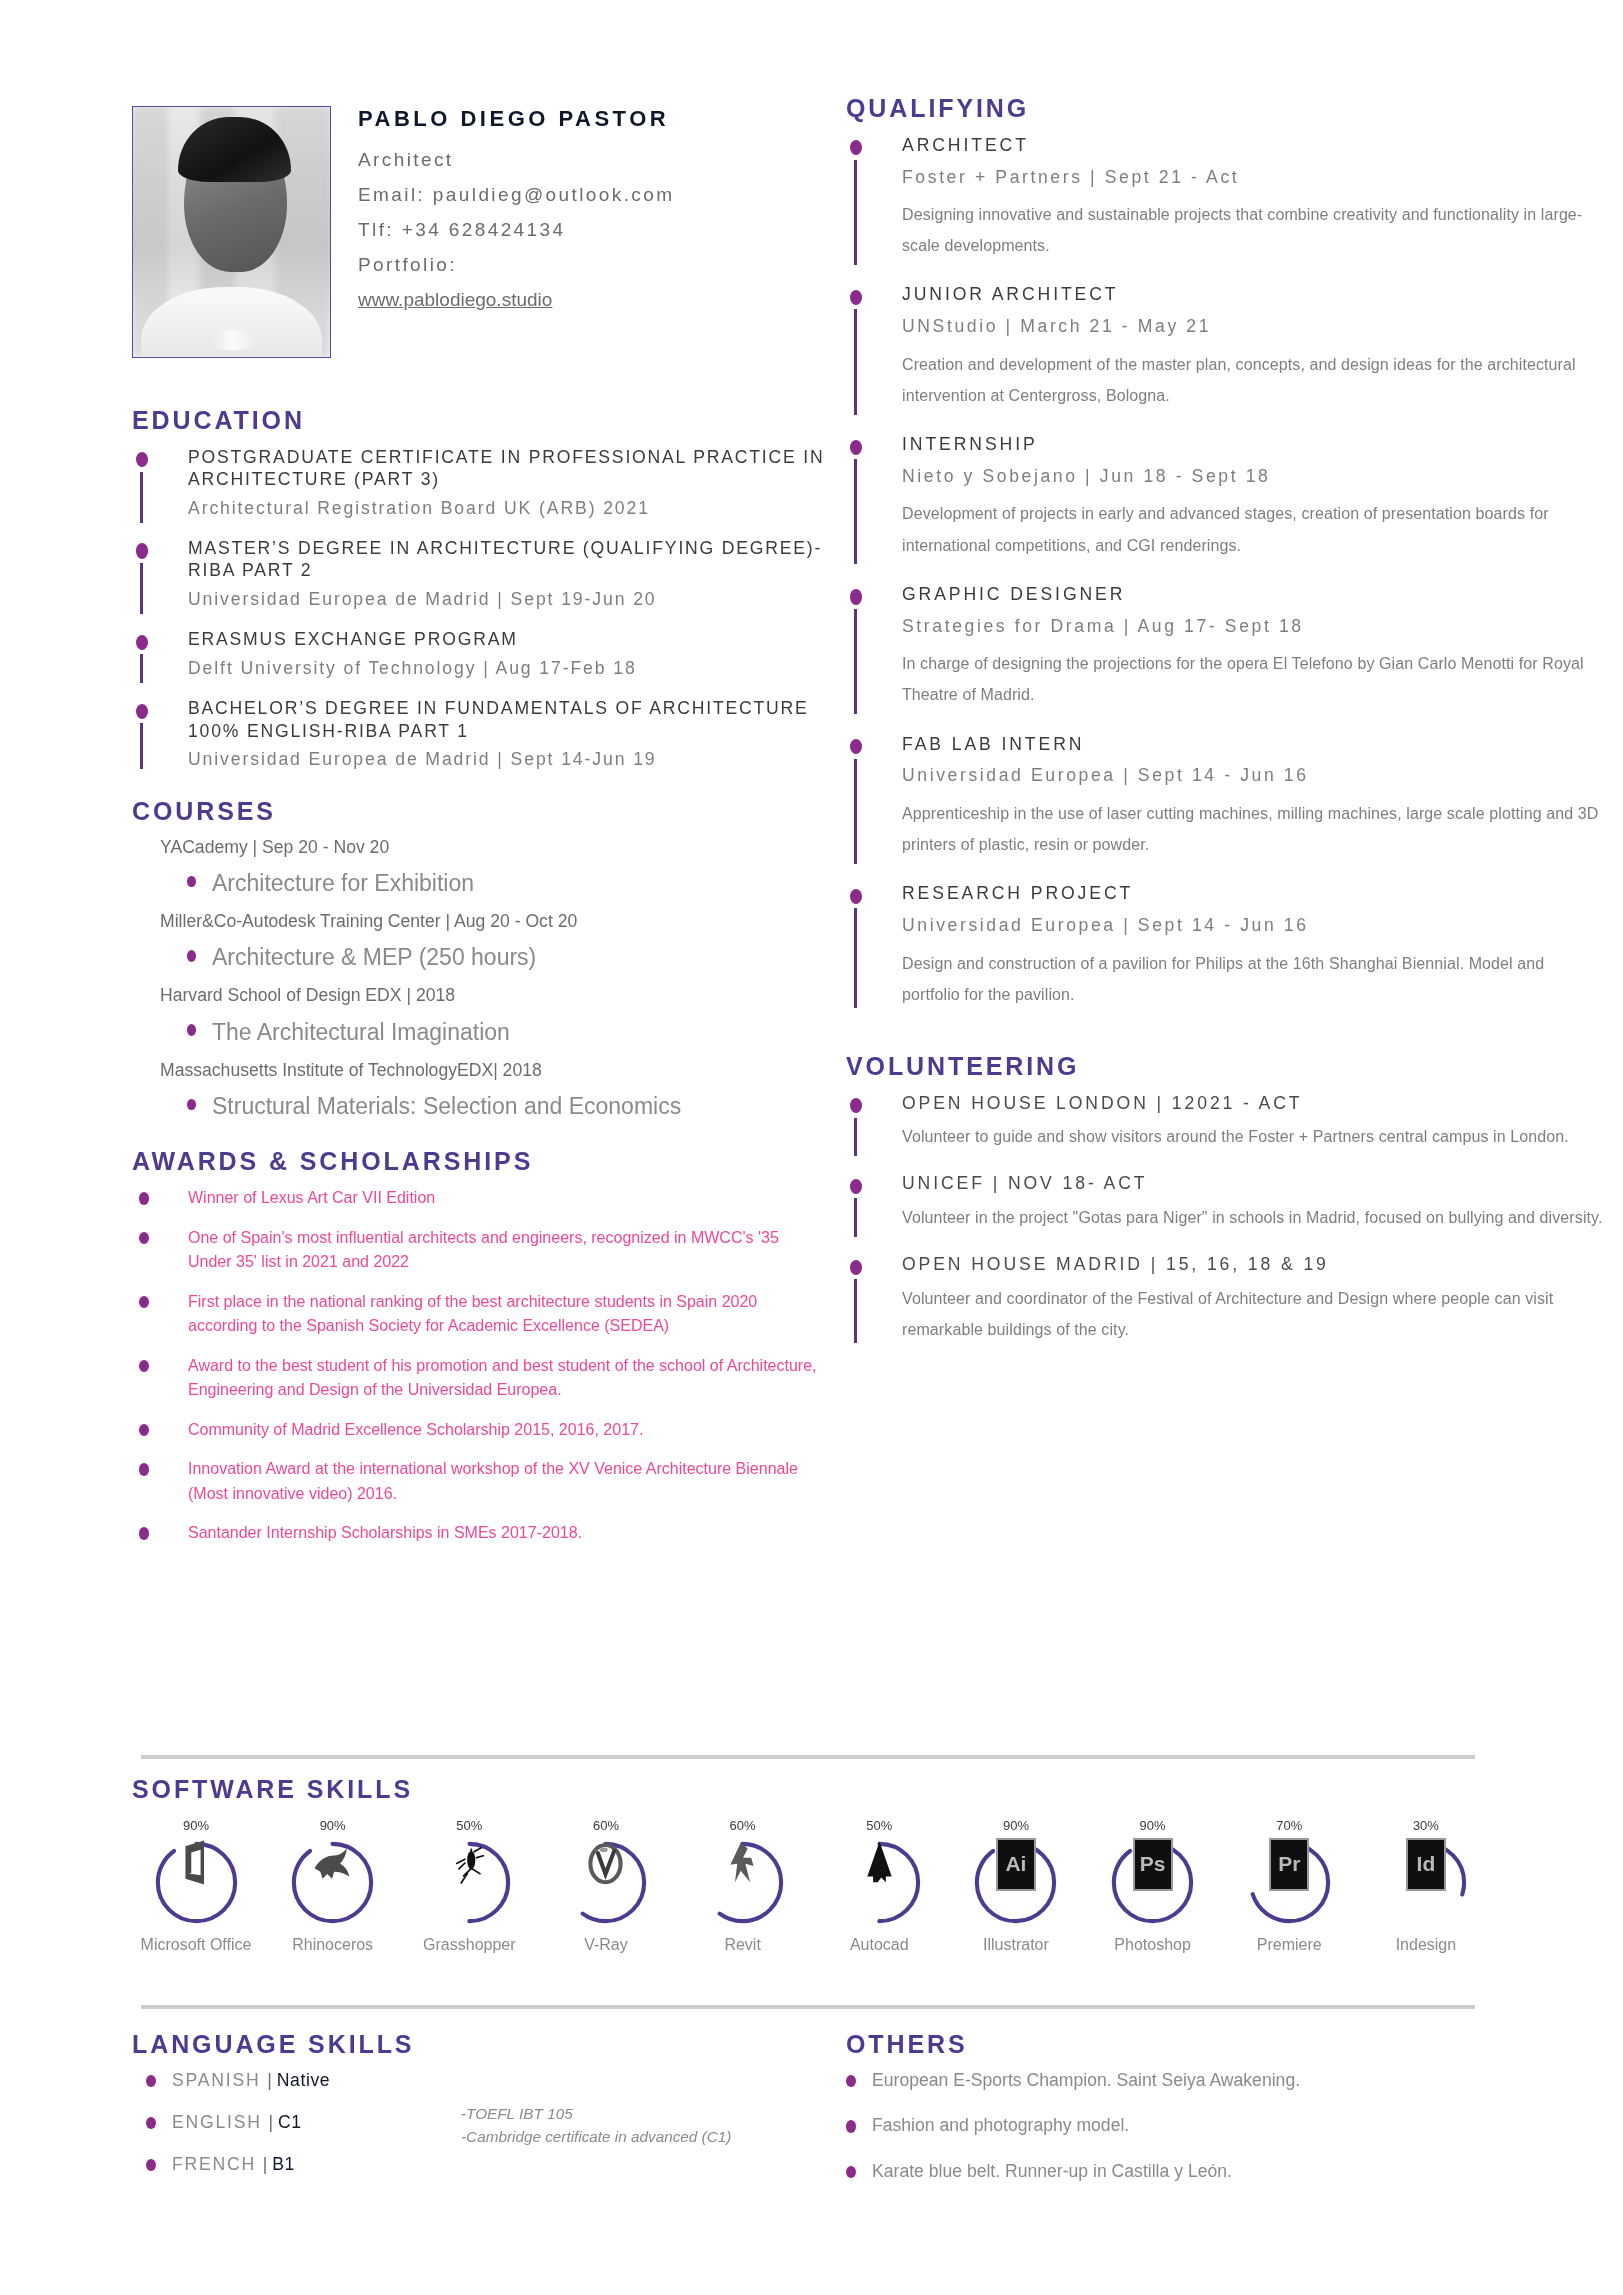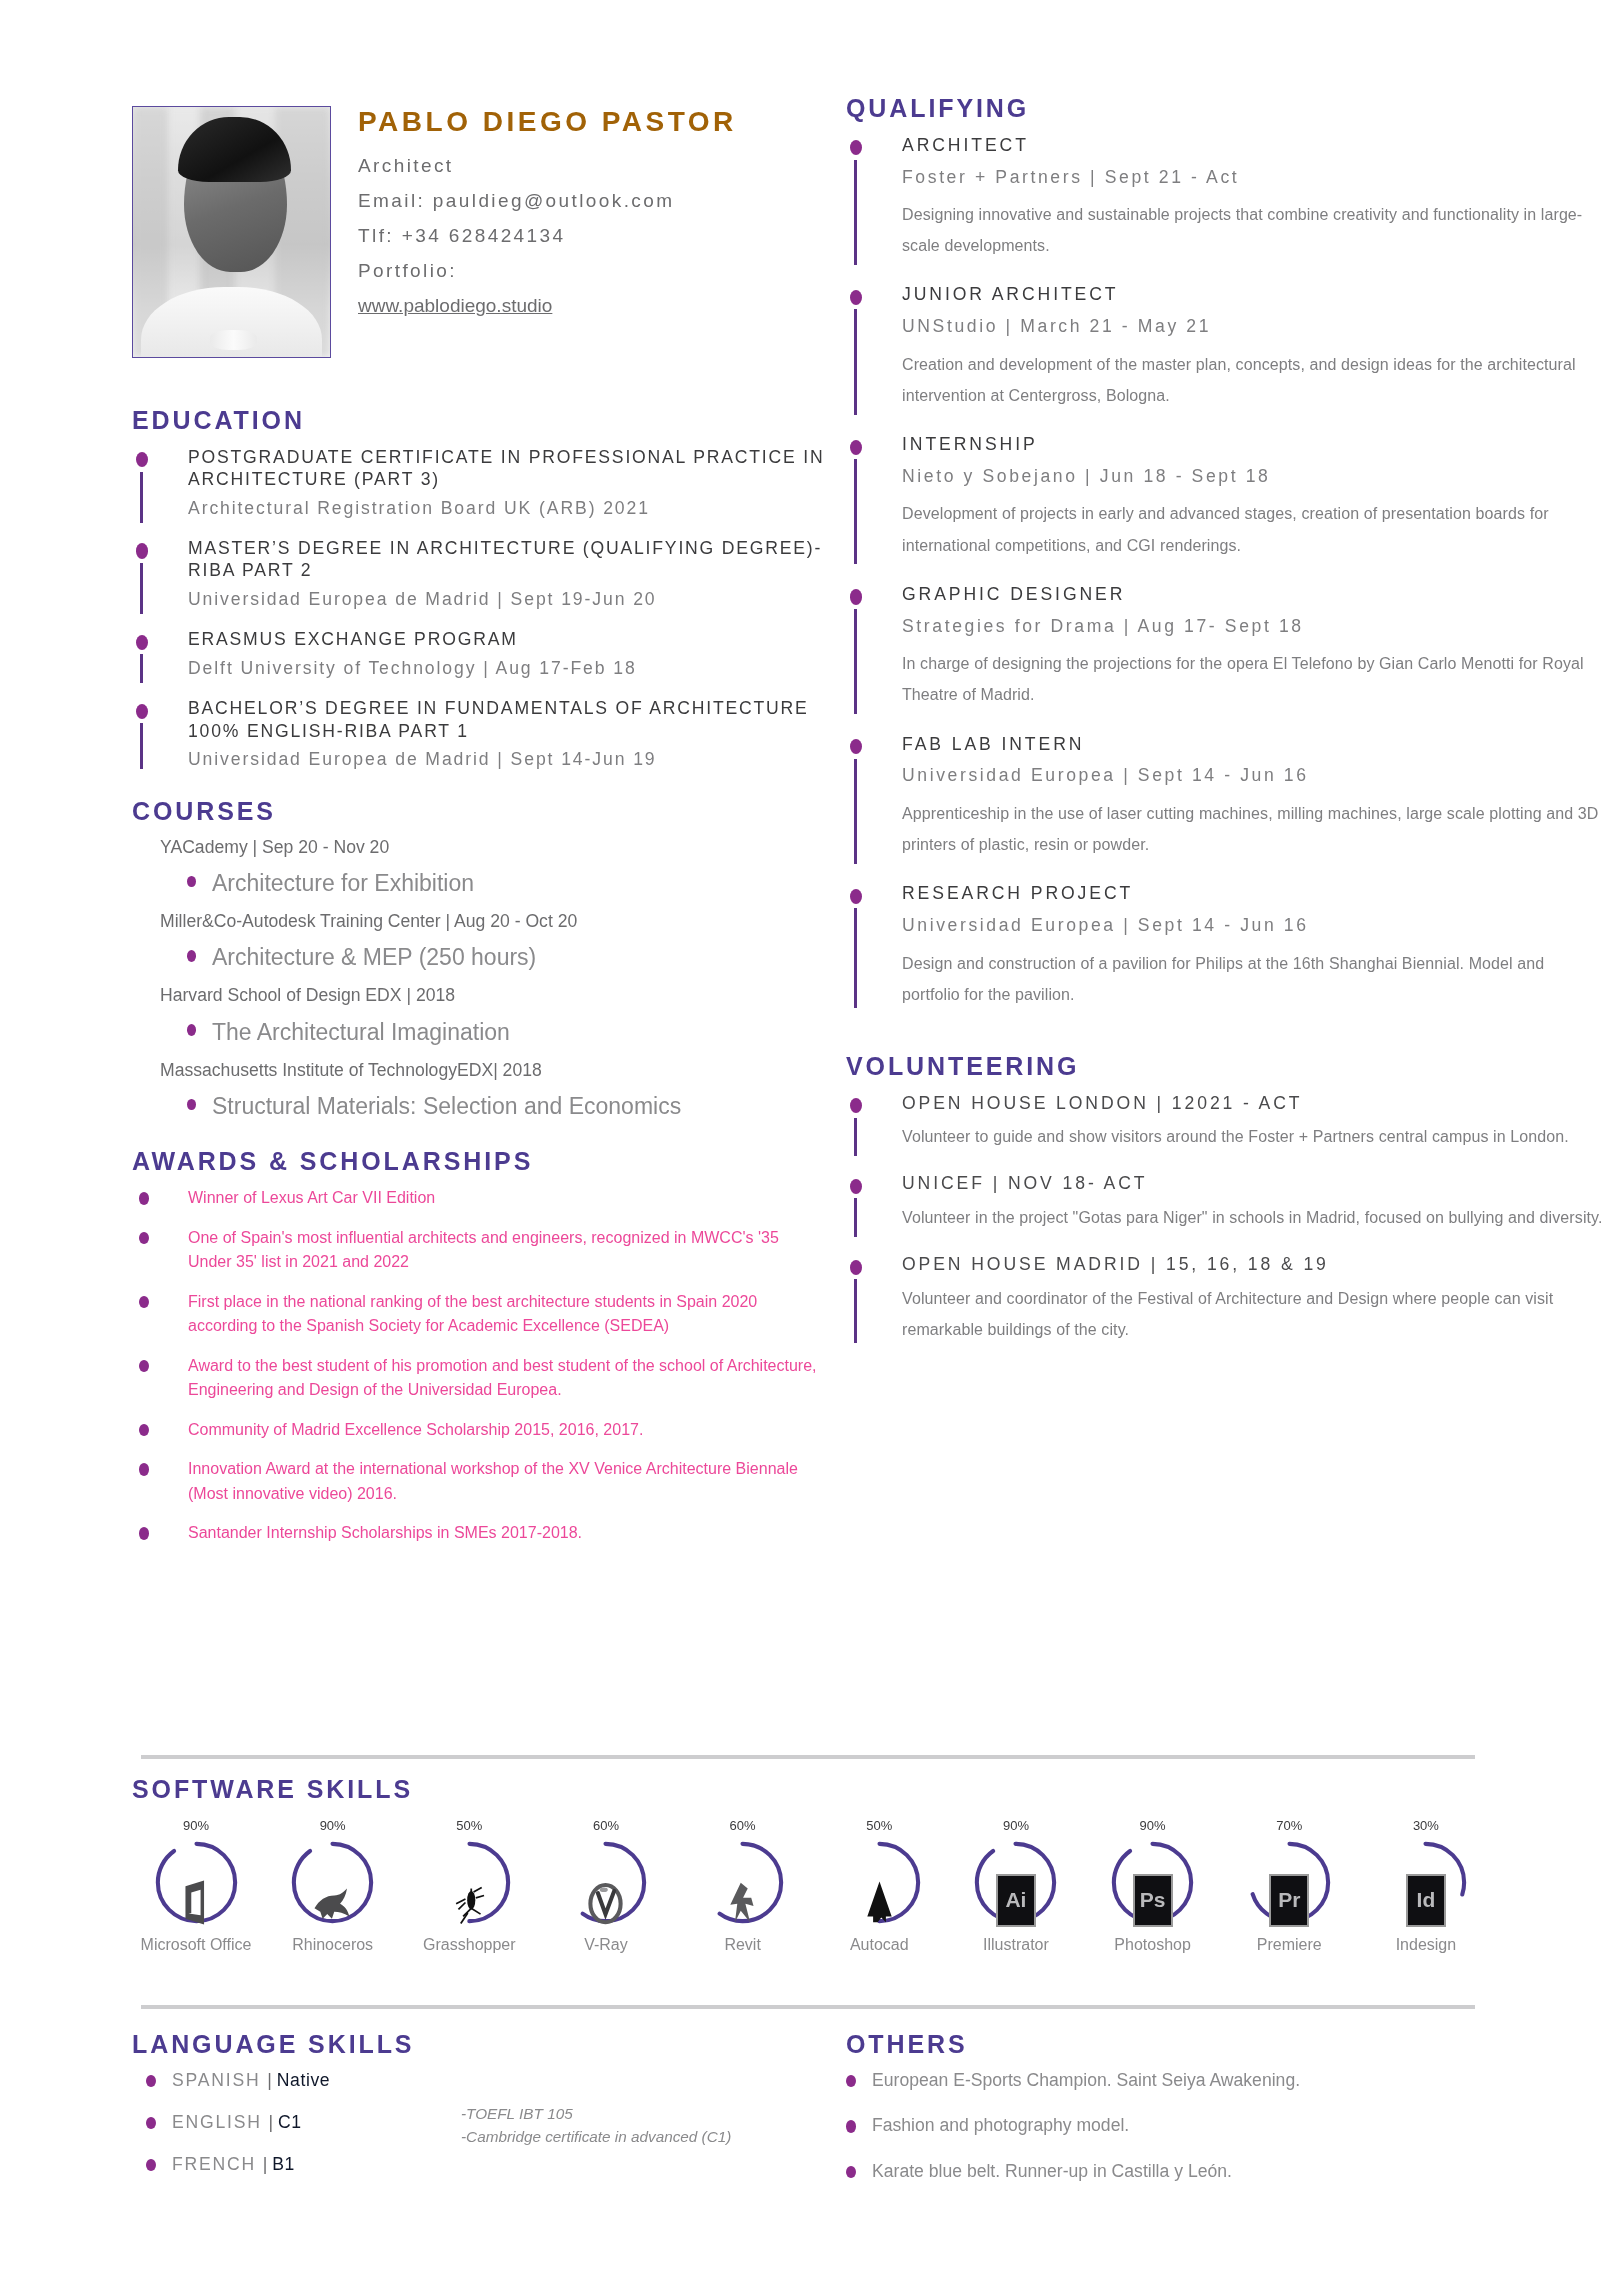--- a/index.html
+++ b/index.html
@@ -58,21 +58,21 @@
     background:linear-gradient(180deg,#fafafa,#e7e7e7);
   }
   .photo .bow{
     position:absolute;left:39%;bottom:3%;width:24%;height:8%;
     border-radius:40%;
     background:linear-gradient(90deg,#eaeaea,#fbfbfb,#eaeaea);
   }
 
   .hinfo{position:absolute;left:226px;top:0;width:588px;}
   .hname{
-    color:#a16207;font-weight:bold;font-size:28px;letter-spacing:3.5px;
+    color:#0f172a;font-weight:bold;font-size:22px;letter-spacing:3.5px;
     margin:0 0 16.5px 0;white-space:nowrap;
   }
   .hline{
     font-size:19px;letter-spacing:2.4px;color:#6c6c6e;font-weight:300;
     margin:0 0 13px 0;white-space:nowrap;
   }
   .hlink{
     font-size:19px;color:#6c6c6e;font-weight:300;letter-spacing:0px;
     text-decoration:underline;margin:0;
   }
@@ -148,21 +148,21 @@
   .skills .sec-title{margin-bottom:14px;}
   .skill-row{display:flex;justify-content:space-between;width:1358px;margin-top:8.2px;}
   .skill{width:128px;text-align:center;}
   .skill .pct{
     font-size:13px;color:#3b3b3d;font-weight:300;margin-bottom:4.7px;
   }
   .ring{position:relative;width:89px;height:89px;margin:0 auto;}
   .ring svg{display:block;}
   .ring .glyph{
     position:absolute;left:0;top:0;width:89px;height:89px;
-    display:flex;align-items:flex-end;justify-content:center;
+    display:flex;align-items:flex-start;justify-content:center;
   }
   .skill .nm{
     font-size:16px;color:#8a8a8c;font-weight:300;margin-top:8.2px;line-height:1.2;
   }
   .adobe{
     width:36px;height:49px;background:#0f0f12;border:2.9px solid #9a9a9a;
     display:flex;align-items:center;justify-content:center;
     color:#b9b9bb;font-size:21px;font-weight:bold;letter-spacing:0;
     font-family:"Liberation Sans", sans-serif;
   }

